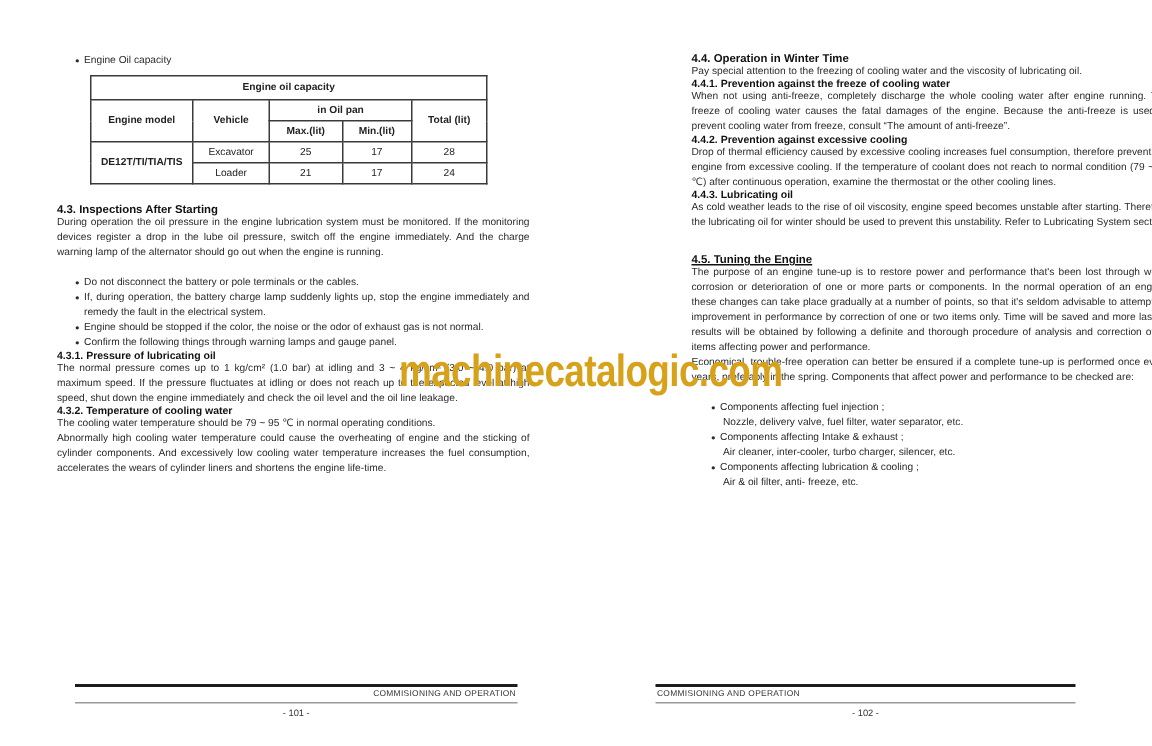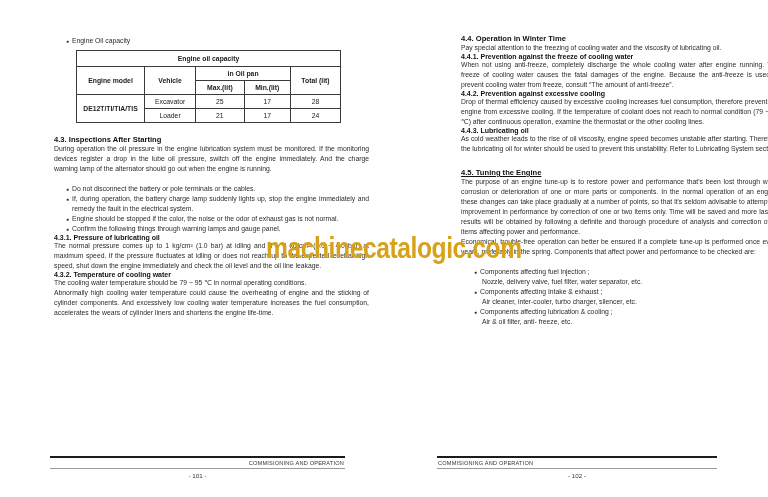--- a/index.html
+++ b/index.html
@@ -2,21 +2,21 @@
 <html><head>
 <meta charset="utf-8">
 <style>
   html,body{margin:0;padding:0;}
   body{
     width:768px;height:497px;position:relative;background:#ffffff;
     font-family:"Liberation Sans","DejaVu Sans",sans-serif;
     color:#2b2b2b;overflow:hidden;
   }
   .page{position:absolute;}
-  .page-left{left:54px;top:36px;width:315px;}
+  .page-left{left:38px;top:36px;width:315px;}
   .page-right{left:461px;top:34px;width:318px;}
 
   .bullet-line{font-size:6.8px;line-height:10px;display:flex;}
   .bullet-glyph{font-size:5px;line-height:10px;margin-right:3px;}
 
   .cap-bullet{margin:0 0 4px 12px;}
 
   table.oil{border-collapse:collapse;margin-left:22px;width:265px;
     font-size:6.8px;color:#222;}
   table.oil td,table.oil th{border:1px solid #3a3a3a;text-align:center;

